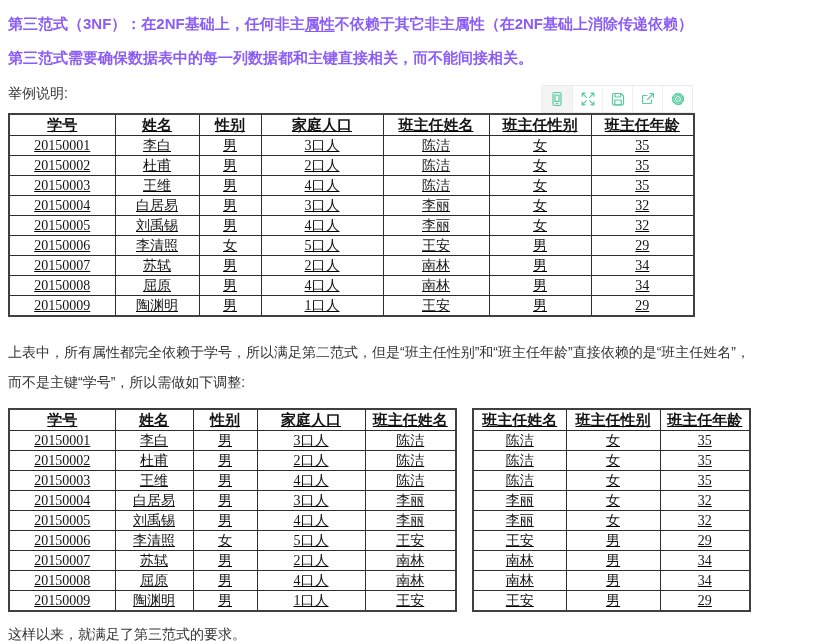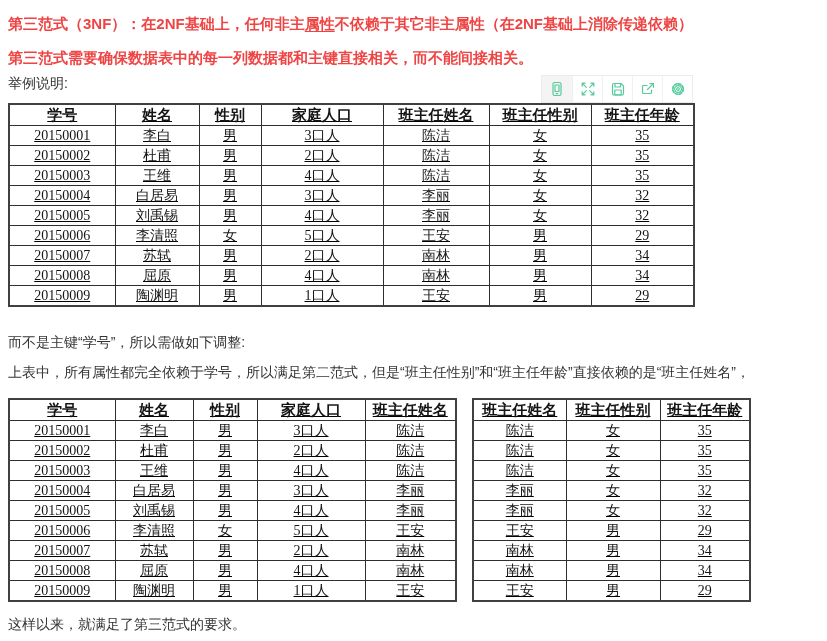--- a/index.html
+++ b/index.html
@@ -1,26 +1,26 @@
 <!DOCTYPE html>
 <html><head>
 <meta charset="utf-8">
 <style>
   html,body{margin:0;padding:0;background:#fff;}
   .page{
     position:relative;width:827px;height:641px;box-sizing:border-box;
     padding:14px 8px 0 8px;background:#fff;overflow:hidden;
     font-family:"Liberation Sans","DejaVu Sans",sans-serif;
   }
-  .h{margin:0;font-weight:bold;font-size:15px;line-height:20px;color:#ef4444;}
+  .h{margin:0;font-weight:bold;font-size:15px;line-height:20px;color:#8b5cf6;}
   .h2{margin-top:14px;}
   .ul{text-decoration:underline;text-underline-offset:2px;}
   .body-text{font-size:14px;line-height:20px;color:#333;}
   .example-row{
-    margin-top:5px;width:685px;height:30px;
+    margin-top:15px;width:685px;height:30px;
     display:flex;justify-content:space-between;align-items:flex-end;
   }
   .example-label{align-self:flex-start;}
   .toolbar{display:flex;border:1px solid #ececec;background:#fff;}
   .tb{
     width:30px;height:26px;display:flex;align-items:center;justify-content:center;
     background:#fff;border:none;border-left:1px solid #f0f0f0;padding:0;cursor:pointer;
   }
   .tb:first-child{border-left:none;background:#f4f4f4;}
   .tb svg{display:block;}
@@ -200,22 +200,22 @@
           <td>男</td>
           <td>1口人</td>
           <td>王安</td>
           <td>男</td>
           <td>29</td>
         </tr>
       </tbody>
     </table>
 
   <p class="para">
+    <span>上表中，所有属性都完全依赖于学号，所以满足第二范式，但是“班主任性别”和“班主任年龄”直接依赖的是“班主任姓名”，</span>
     <span>而不是主键“学号”，所以需做如下调整:</span>
-    <span>上表中，所有属性都完全依赖于学号，所以满足第二范式，但是“班主任性别”和“班主任年龄”直接依赖的是“班主任姓名”，</span>
   </p>
 
   <div class="tables-row">
     <table class="t-students">
         <colgroup>
           <col style="width: 106px;">
           <col style="width: 78px;">
           <col style="width: 64px;">
           <col style="width: 108px;">
           <col style="width: 91px;">

